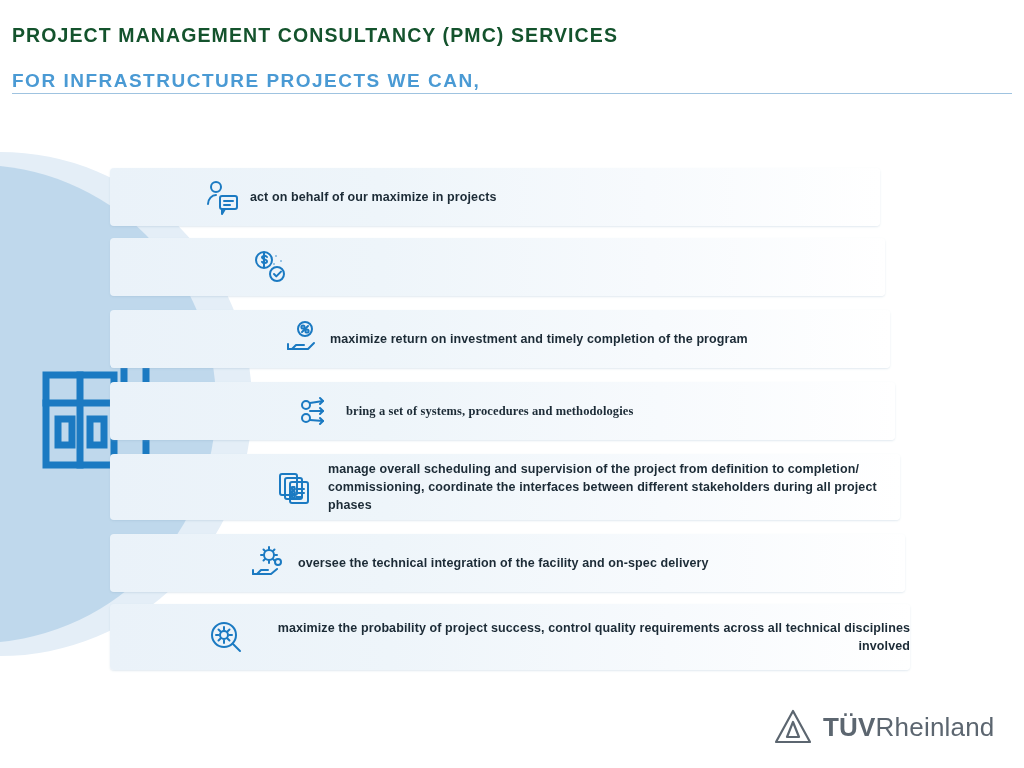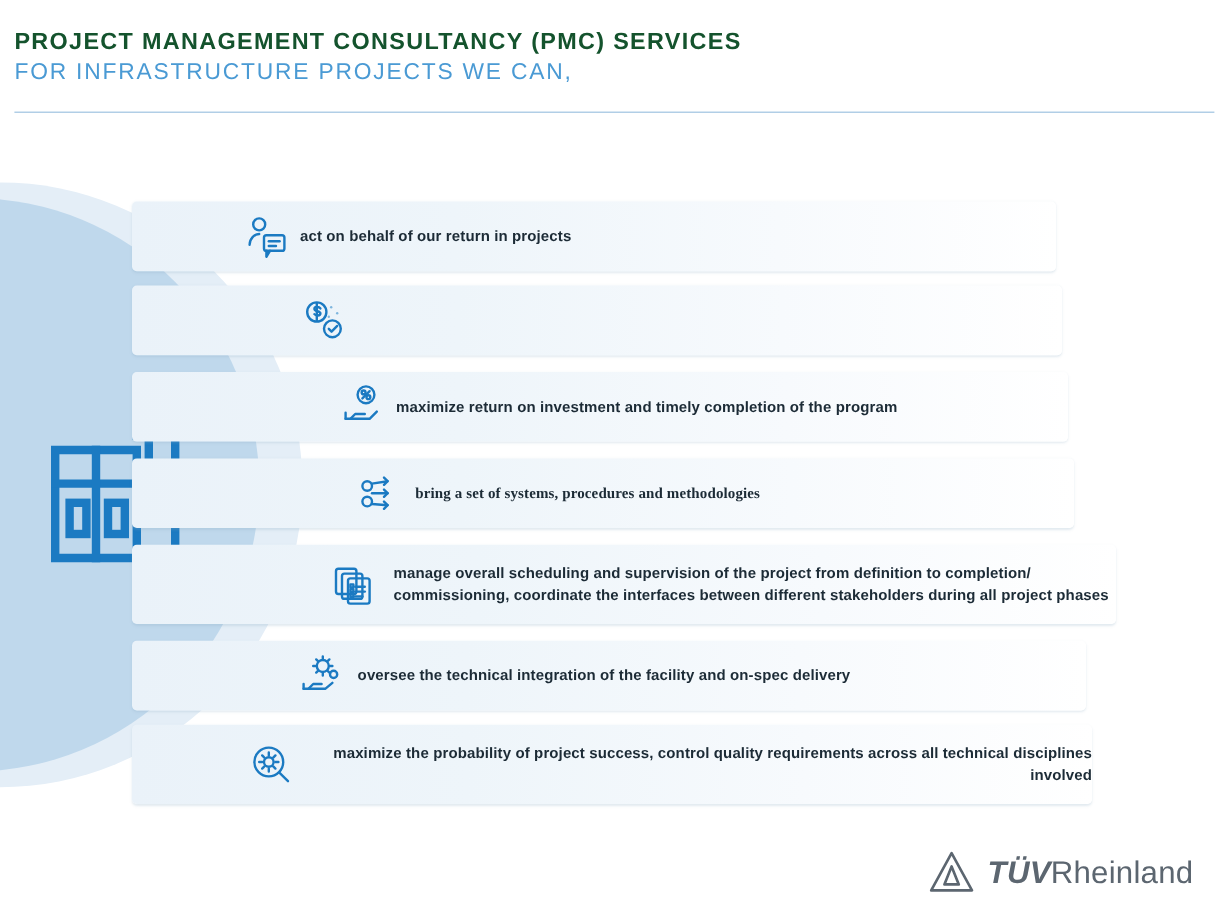--- a/index.html
+++ b/index.html
@@ -26,26 +26,27 @@
     font-size: 19.5px;
     font-weight: bold;
     letter-spacing: 1.1px;
     color: #14532d;
     text-transform: uppercase;
     line-height: 1.35;
     white-space: nowrap;
   }
   .title-line2 {
     font-size: 19px;
-    font-weight: normal;
+    font-weight: bold;
     letter-spacing: 1.5px;
     color: #4a9ad4;
     text-transform: uppercase;
     line-height: 1.4;
     white-space: nowrap;
+    margin-top: 20px;
   }
   .header-rule {
     position: absolute;
     left: 12px;
     top: 93px;
     width: 1000px;
     height: 1px;
     background: #9fc3e0;
   }
 
@@ -108,21 +109,21 @@
     color: #1c2b36;
     line-height: 1.45;
     letter-spacing: 0.1px;
   }
 
   
   .row-0 { top: 8px;   width: 770px; }
   .row-1 { top: 78px;  width: 775px; }
   .row-2 { top: 150px; width: 780px; }
   .row-3 { top: 222px; width: 785px; }
-  .row-4 { top: 294px; width: 790px; height: 66px; padding-left: 30px; }
+  .row-4 { top: 294px; width: 790px; height: 66px; }
   .row-5 { top: 374px; width: 795px; }
   .row-6 { top: 444px; width: 800px; height: 66px; text-align: right; }
 
   .row-0 .icon { left: 93px; }  .row-0 .label { left: 140px; }
   .row-1 .icon { left: 140px; } .row-1 .label { left: 190px; }
   .row-2 .icon { left: 172px; } .row-2 .label { left: 220px; text-align: right; }
   .row-3 .icon { left: 185px; } .row-3 .label { left: 236px; font-family: Liberation Serif, serif; }
   .row-4 .icon { left: 165px; } .row-4 .label { left: 218px; }
   .row-5 .icon { left: 137px; } .row-5 .label { left: 188px; }
   .row-6 .icon { left: 95px; }  .row-6 .label { left: 142px; }
@@ -136,21 +137,21 @@
     align-items: center;
     gap: 9px;
   }
   .logo-mark { width: 42px; height: 42px; }
   .logo-text {
     font-size: 26px;
     color: #5c6670;
     letter-spacing: 0.2px;
     white-space: nowrap;
   }
-  .logo-text b { font-weight: bold; font-style: italic; }
+  .logo-text b { font-weight: bold; }
   .logo-text span { font-weight: normal; margin-top: 12px; }
 </style>
 </head>
 <body>
 
 <div class="header">
   <div class="title-line1">PROJECT MANAGEMENT CONSULTANCY (PMC) SERVICES</div>
   <div class="title-line2">FOR INFRASTRUCTURE PROJECTS WE CAN,</div>
 </div>
 <div class="header-rule"></div>
@@ -181,21 +182,21 @@
     <span class="icon">
       <svg viewBox="0 0 40 40" width="40" height="40" fill="none" stroke="#1b7ac2" stroke-width="2" stroke-linecap="round" stroke-linejoin="round">
         <circle cx="13" cy="10" r="5"></circle>
         <path d="M5 27c0-5 4-9 8-9"></path>
         <rect x="17" y="19" width="17" height="13" rx="2"></rect>
         <line x1="21" y1="24" x2="30" y2="24"></line>
         <line x1="21" y1="28" x2="27" y2="28"></line>
         <path d="M22 32l-3 5 0-5"></path>
       </svg>
     </span>
-    <span class="label">act on behalf of our return in projects</span>
+    <span class="label">act on behalf of our maximize in projects</span>
   </div>
 
   <div class="row row-1">
     <span class="icon">
       <svg viewBox="0 0 40 40" width="40" height="40" fill="none" stroke="#1b7ac2" stroke-width="2" stroke-linecap="round" stroke-linejoin="round">
         <circle cx="14" cy="13" r="8"></circle>
         <path d="M17 10c-1-1.4-5-1.8-5 .6 0 2.2 5 1.3 5 3.6 0 2.3-4 2-5 .6"></path>
         <line x1="14" y1="6" x2="14" y2="20"></line>
         <circle cx="27" cy="27" r="7"></circle>
         <path d="M24 27l2.3 2.4L31 24.6"></path>

